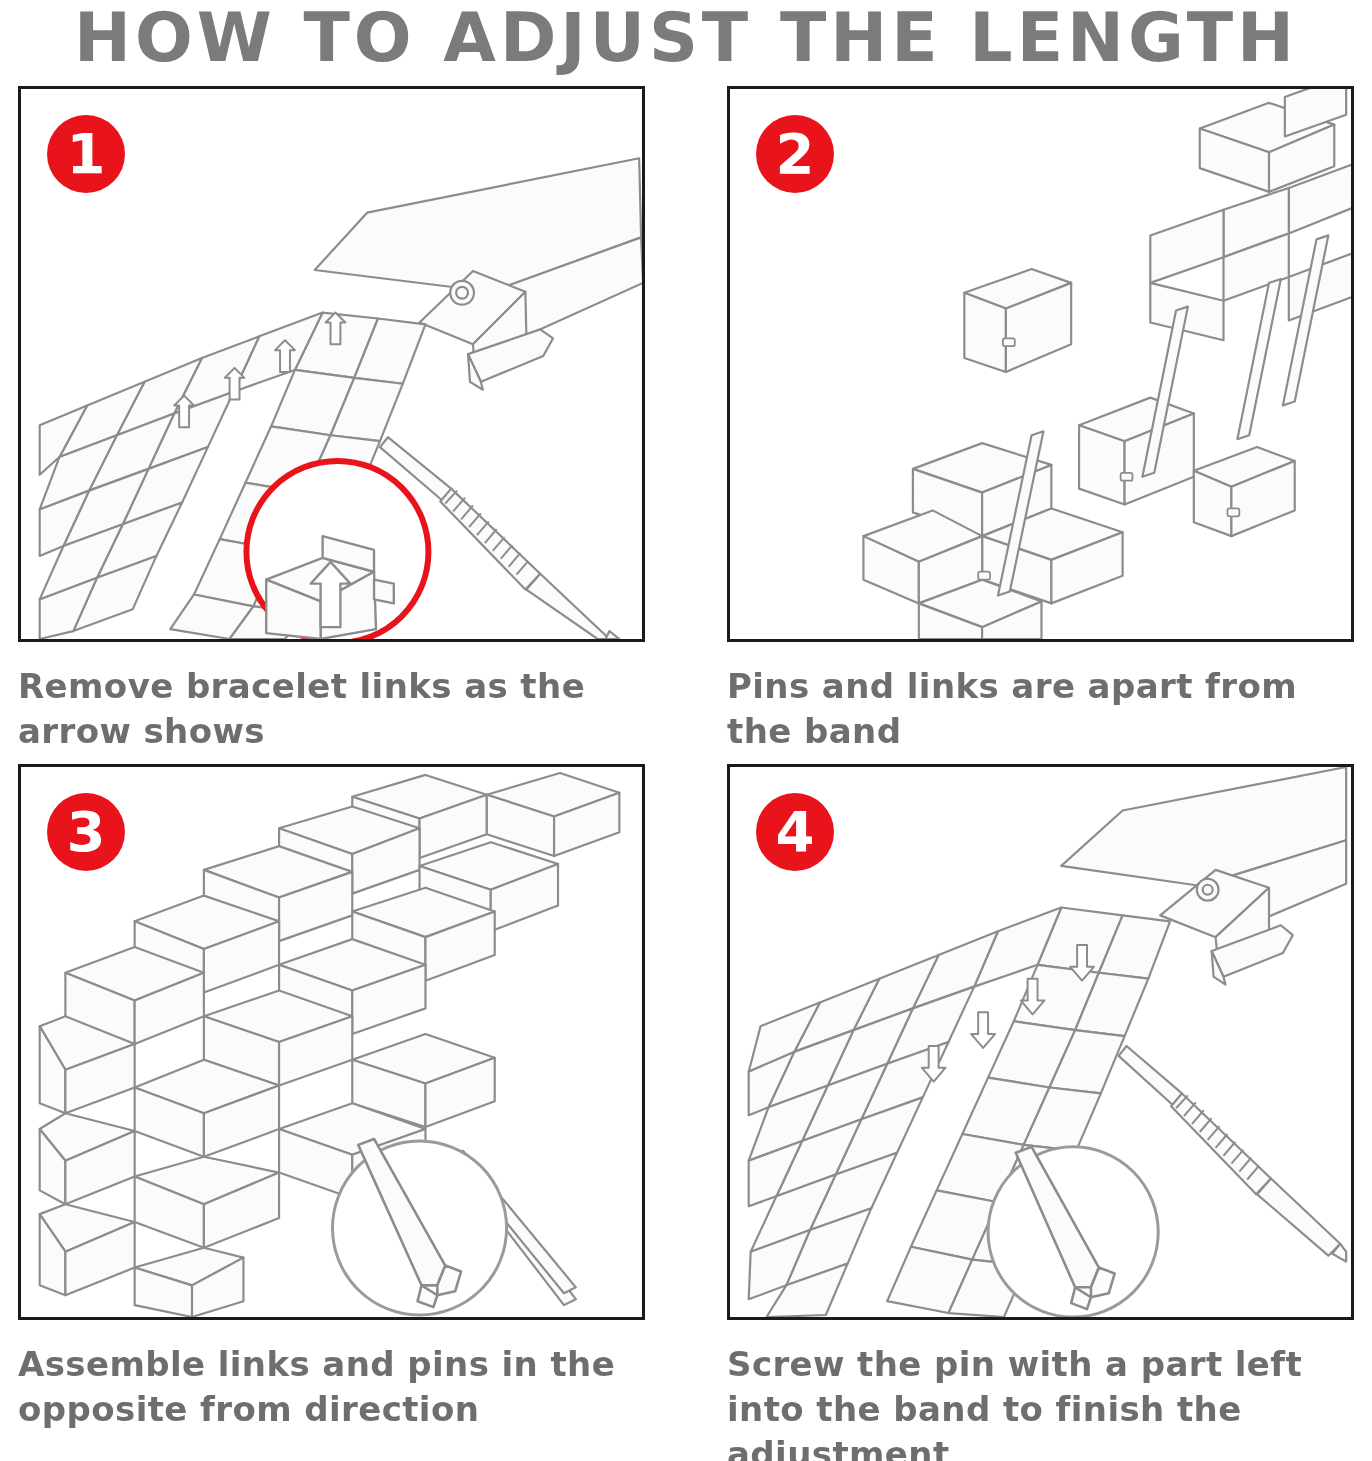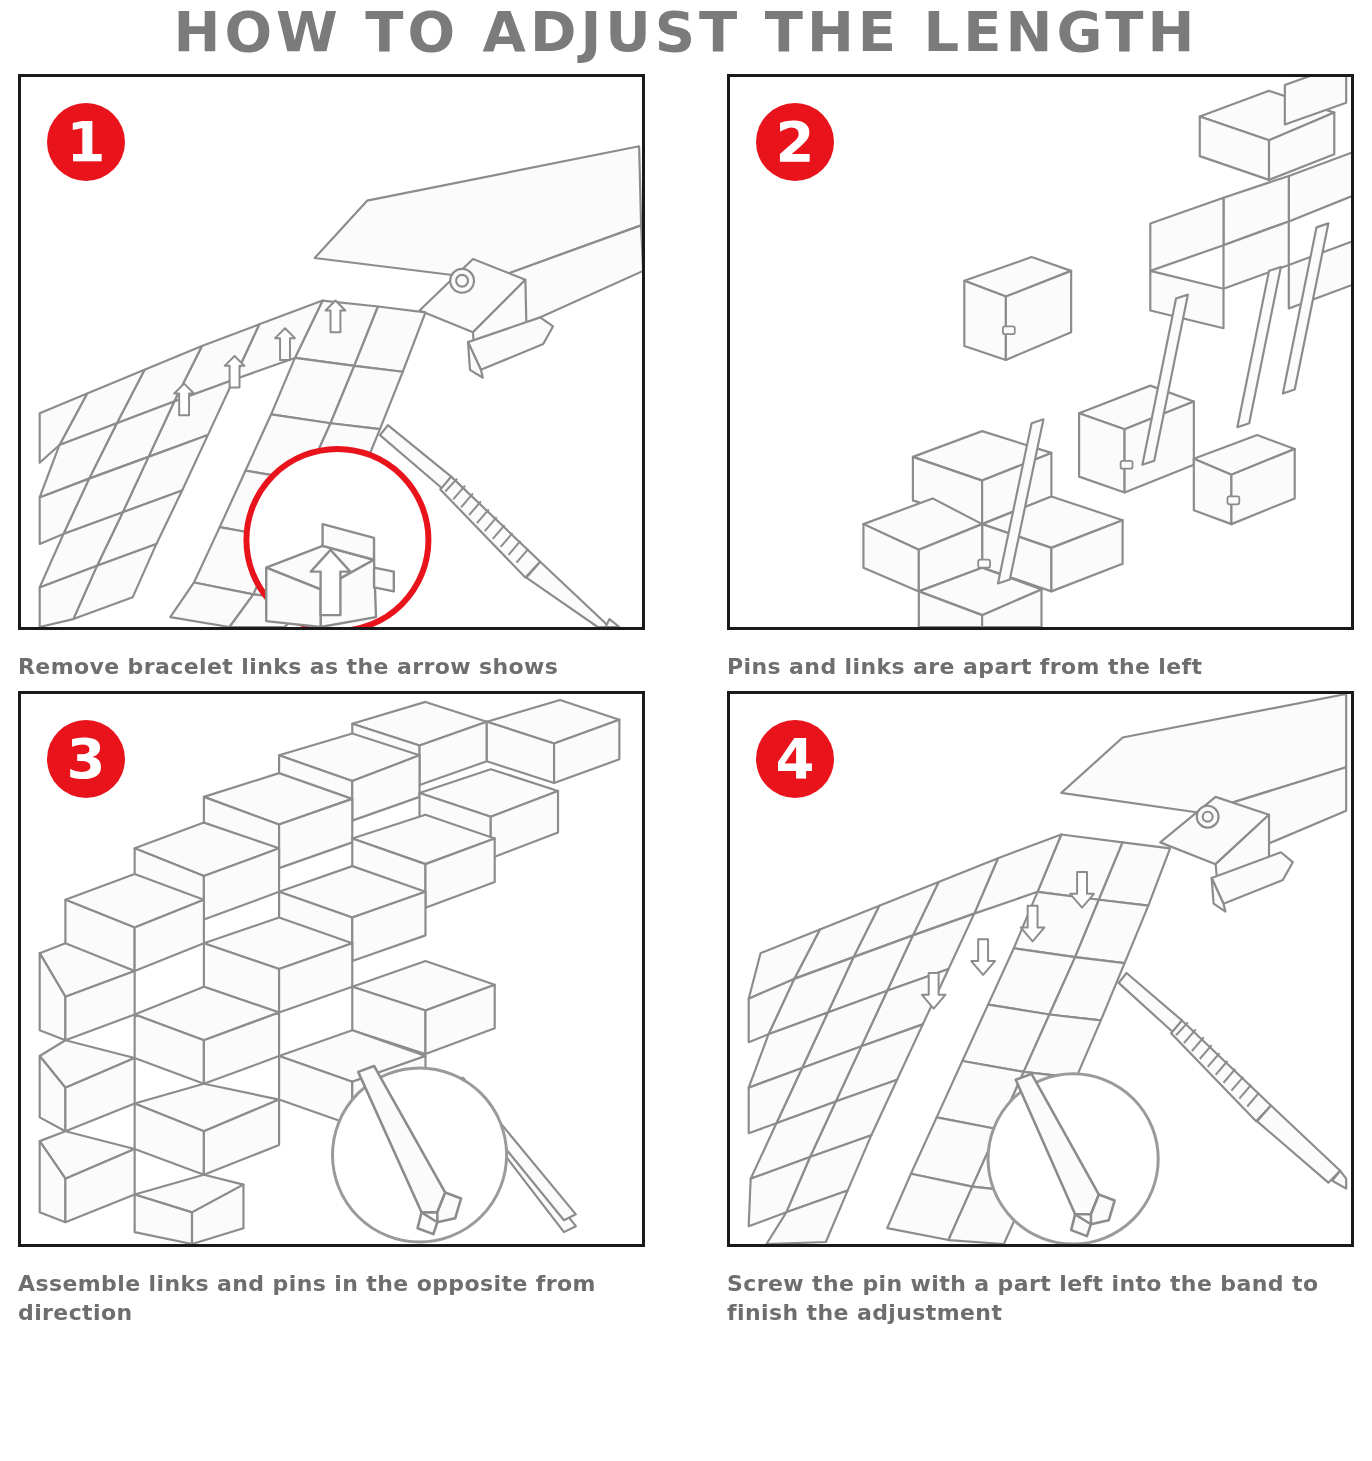--- a/index.html
+++ b/index.html
@@ -16,21 +16,21 @@
   .page {
     position: relative;
     width: 1372px;
     height: 1461px;
     box-sizing: border-box;
     padding: 0 18px;
   }
   .title {
     font-family: "DejaVu Sans", sans-serif;
     font-weight: bold;
-    font-size: 56px;
+    font-size: 68px;
     letter-spacing: 4px;
     color: #7b7b7b;
     text-align: center;
     line-height: 1;
     padding-top: 4px;
     padding-bottom: 14px;
     white-space: nowrap;
   }
   .grid {
     display: grid;
@@ -65,21 +65,21 @@
     font-size: 56px;
     line-height: 78px;
     text-align: center;
     z-index: 6;
   }
   .caption {
     margin-top: 22px;
     color: #6e6e6e;
     font-family: "DejaVu Sans", sans-serif;
     font-weight: bold;
-    font-size: 22px;
+    font-size: 34px;
     letter-spacing: 0.4px;
     line-height: 1.32;
   }
   .art {
     position: absolute;
     inset: 0;
   }
   .art svg {
     display: block;
     width: 100%;
@@ -237,21 +237,21 @@
             <g fill="#fbfbfb" stroke="#8c8c8c" stroke-width="1.8">
               <rect x="271" y="252" width="12" height="8" rx="2"></rect>
               <rect x="390" y="388" width="12" height="8" rx="2"></rect>
               <rect x="498" y="424" width="12" height="8" rx="2"></rect>
               <rect x="246" y="488" width="12" height="8" rx="2"></rect>
             </g>
           </svg>
         </div>
         <div class="badge">2</div>
       </div>
-      <div class="caption">Pins and links are apart from the left</div>
+      <div class="caption">Pins and links are apart from the band</div>
     </div>
 
     <div class="cell">
       <div class="panel">
         <div class="art">
           <svg viewBox="0 0 618 556" xmlns="http://www.w3.org/2000/svg">
             <g fill="#fbfbfb" stroke="#8c8c8c" stroke-width="2.2" stroke-linejoin="round" stroke-linecap="round">
 
               <path d="M330 30 L404 8 L466 28 L398 52 Z"></path>
               <path d="M330 30 L398 52 L398 92 L330 70 Z"></path>

